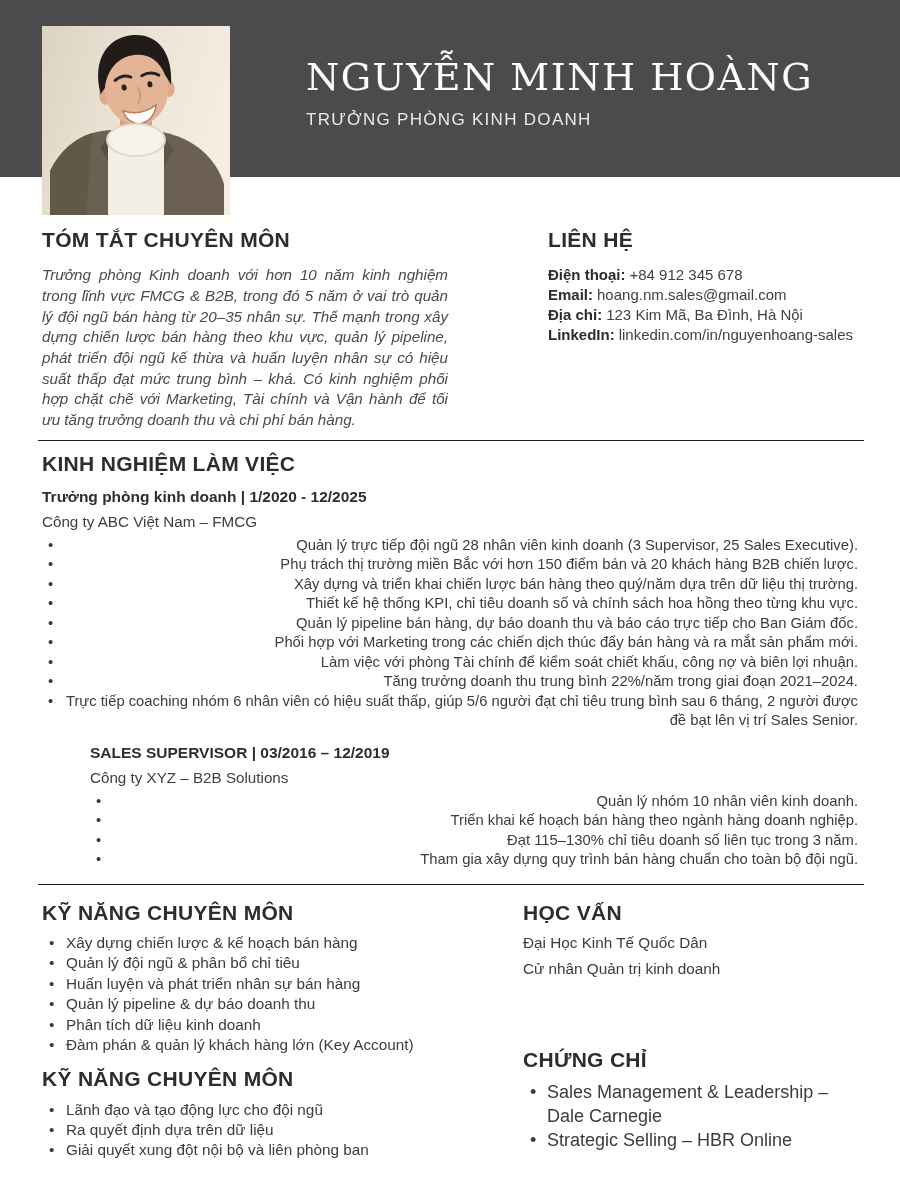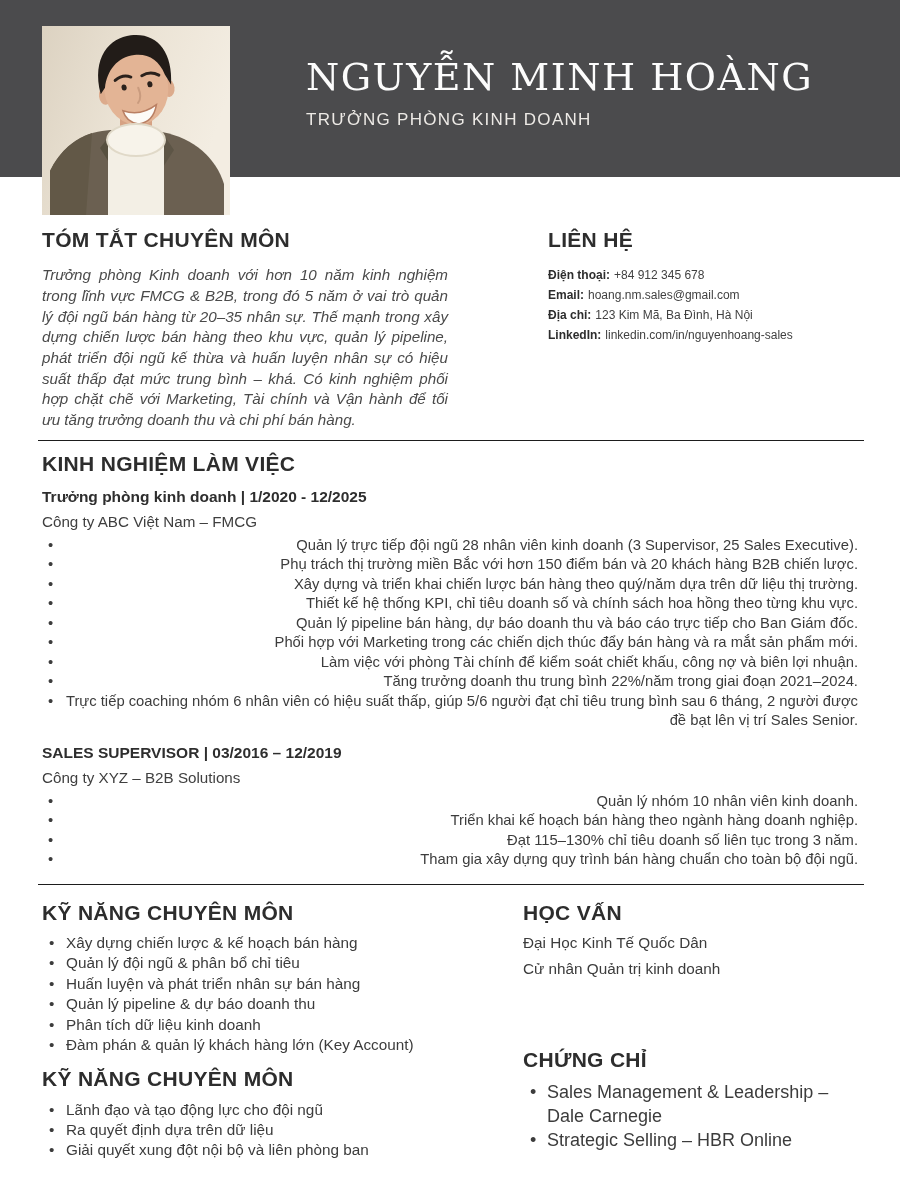--- a/index.html
+++ b/index.html
@@ -16,34 +16,34 @@
   .role{margin-top:11px;font-size:17px;letter-spacing:1.3px;color:#edeae6;font-weight:400;}
 
   
   .content{position:relative;padding:228px 42px 0 42px;box-sizing:border-box;width:900px;}
   .h-sec{font-size:21px;font-weight:700;color:#2d2d2d;letter-spacing:.3px;line-height:1.15;margin:0 0 13px 0;}
 
   .top{display:flex;align-items:flex-start;}
   .sum-col{width:406px;}
   .sum-text{margin:0;font-style:italic;font-size:15.2px;line-height:20.7px;text-align:justify;color:#4a4a4a;}
   .contact-col{margin-left:100px;flex:1;}
-  .contact-line{font-size:12px;line-height:20px;white-space:nowrap;color:#414141;}
+  .contact-line{font-size:15px;line-height:20px;white-space:nowrap;color:#414141;}
   .contact-line b{color:#2d2d2d;font-weight:700;margin-right:4px;}
 
   .divider{border:none;border-top:1.6px solid #1d1d1d;margin:0 -6px 0 -4px;height:0;}
   .divider.d1{margin-top:9px;}
   .divider.d2{margin-top:14px;}
 
   .exp-heading{margin-top:11px;margin-bottom:0;}
   .job-title{font-size:15.5px;font-weight:700;color:#2e2e2e;margin-top:11px;line-height:19px;}
   .job-company{font-size:15.2px;color:#3f3f3f;margin-top:6px;line-height:19px;}
   ul.blist{margin:5px 0 0 0;padding:0;list-style:none;}
   ul.blist li{position:relative;padding-left:22px;font-size:14.8px;line-height:19.5px;color:#3c3c3c;text-align:right;}
   ul.blist li::before{content:"•";position:absolute;left:6px;top:0;color:#3c3c3c;}
-  .job2{margin-top:12px;}
+  .job2{margin-top:12px;margin-left:48px;}
 
   .bottom{display:flex;align-items:flex-start;margin-top:16px;}
   .skill-col{width:440px;}
   .bottom .h-sec{margin-bottom:8px;}
   ul.slist{margin:4px 0 0 0;padding:0;list-style:none;}
   ul.slist li{position:relative;padding-left:24px;font-size:15.3px;line-height:20.4px;color:#3c3c3c;}
   ul.slist li::before{content:"•";position:absolute;left:7px;top:0;}
   .soft-heading{margin-top:12px;}
   .right-col{margin-left:41px;flex:1;}
   .edu-line{font-size:15.3px;line-height:19.5px;color:#3c3c3c;margin:0 0 6px 0;}

